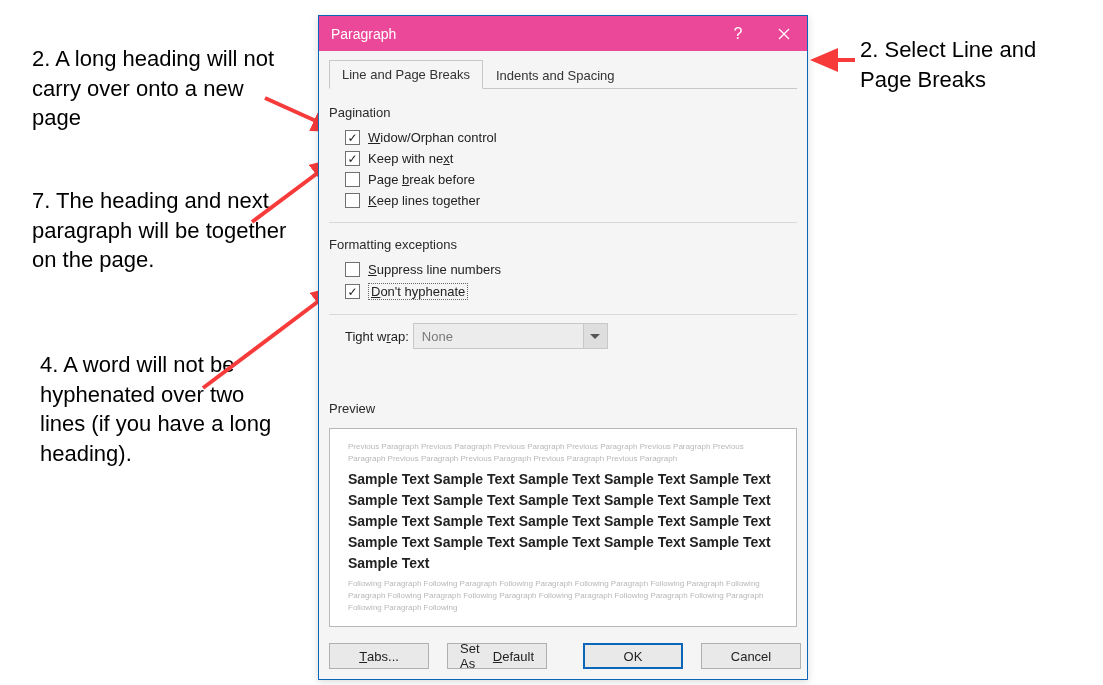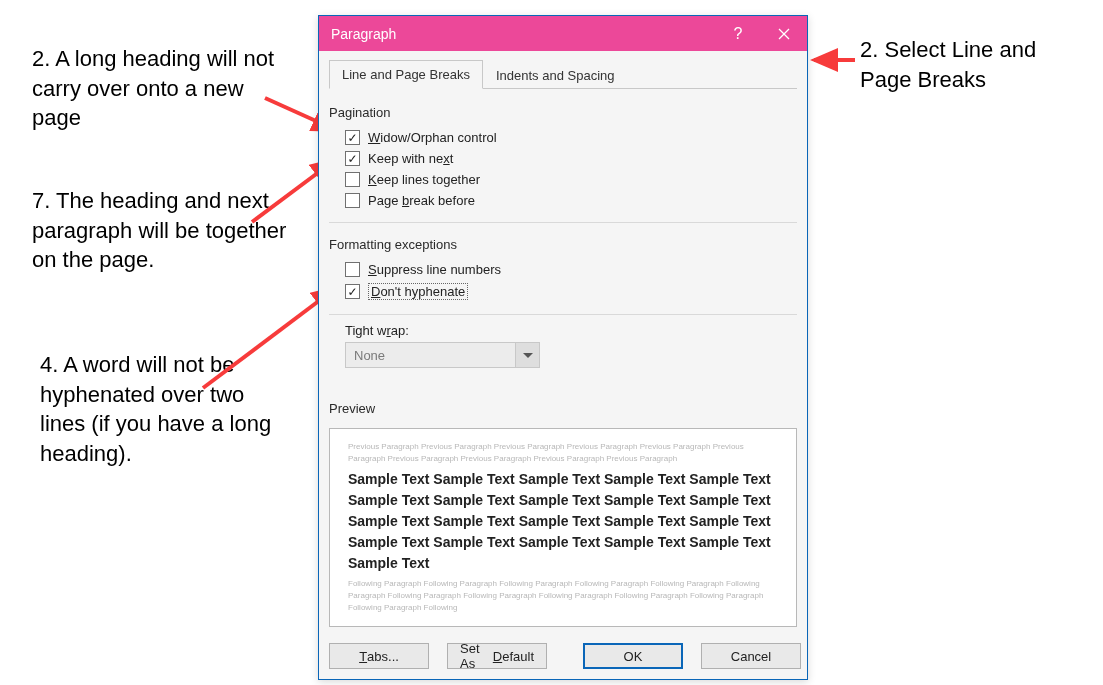--- a/index.html
+++ b/index.html
@@ -130,24 +130,25 @@
     padding: 0 2px;
   }
 
   .divider {
     border-top: 1px solid #d9d9d9;
     margin: 8px 0;
   }
 
   .field-row {
     display: flex;
-    flex-direction: column;
+    flex-direction: row;
     gap: 4px;
     padding-left: 16px;
     margin-bottom: 6px;
+    align-items: center;
   }
   .field-label { font-size: 13px; color: #222; }
   .select {
     width: 195px;
     height: 26px;
     border: 1px solid #c8c8c8;
     background: #ececec;
     color: #7a7a7a;
     display: flex;
     align-items: center;
@@ -260,25 +261,25 @@
       <div class="checkrow">
         <div class="checkbox">✓</div>
         <span class="cb-label"><u>W</u>idow/Orphan control</span>
       </div>
       <div class="checkrow">
         <div class="checkbox">✓</div>
         <span class="cb-label">Keep with ne<u>x</u>t</span>
       </div>
       <div class="checkrow">
         <div class="checkbox"></div>
+        <span class="cb-label">Page <u>b</u>reak before</span>
+      </div>
+      <div class="checkrow">
+        <div class="checkbox"></div>
         <span class="cb-label"><u>K</u>eep lines together</span>
-      </div>
-      <div class="checkrow">
-        <div class="checkbox"></div>
-        <span class="cb-label">Page <u>b</u>reak before</span>
       </div>
     </div>
 
     <div class="divider"></div>
 
     <div class="section-title">Formatting exceptions</div>
     <div class="indent">
       <div class="checkrow">
         <div class="checkbox"></div>
         <span class="cb-label"><u>S</u>uppress line numbers</span>

